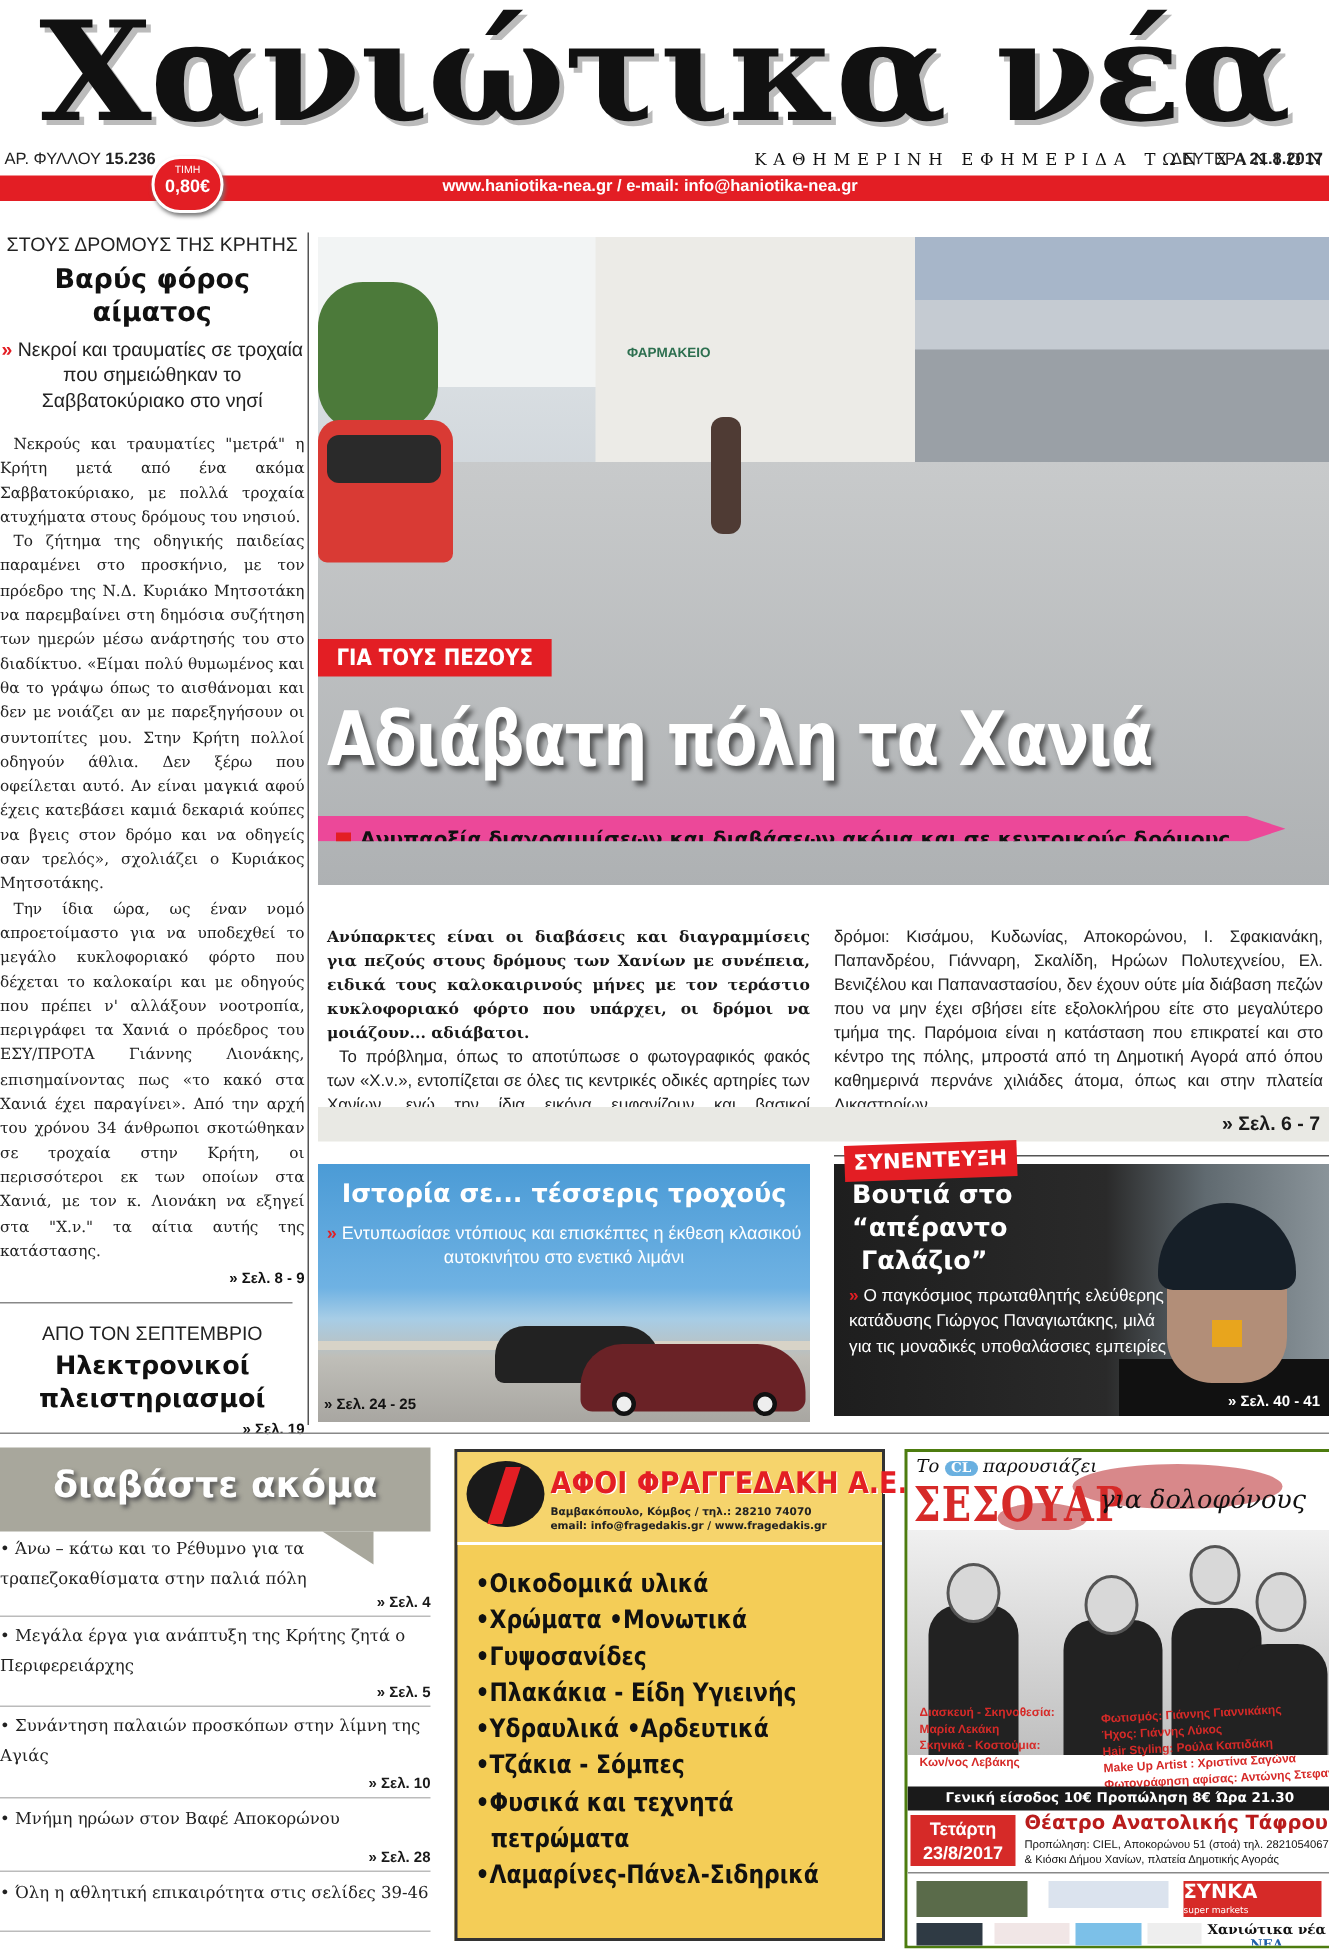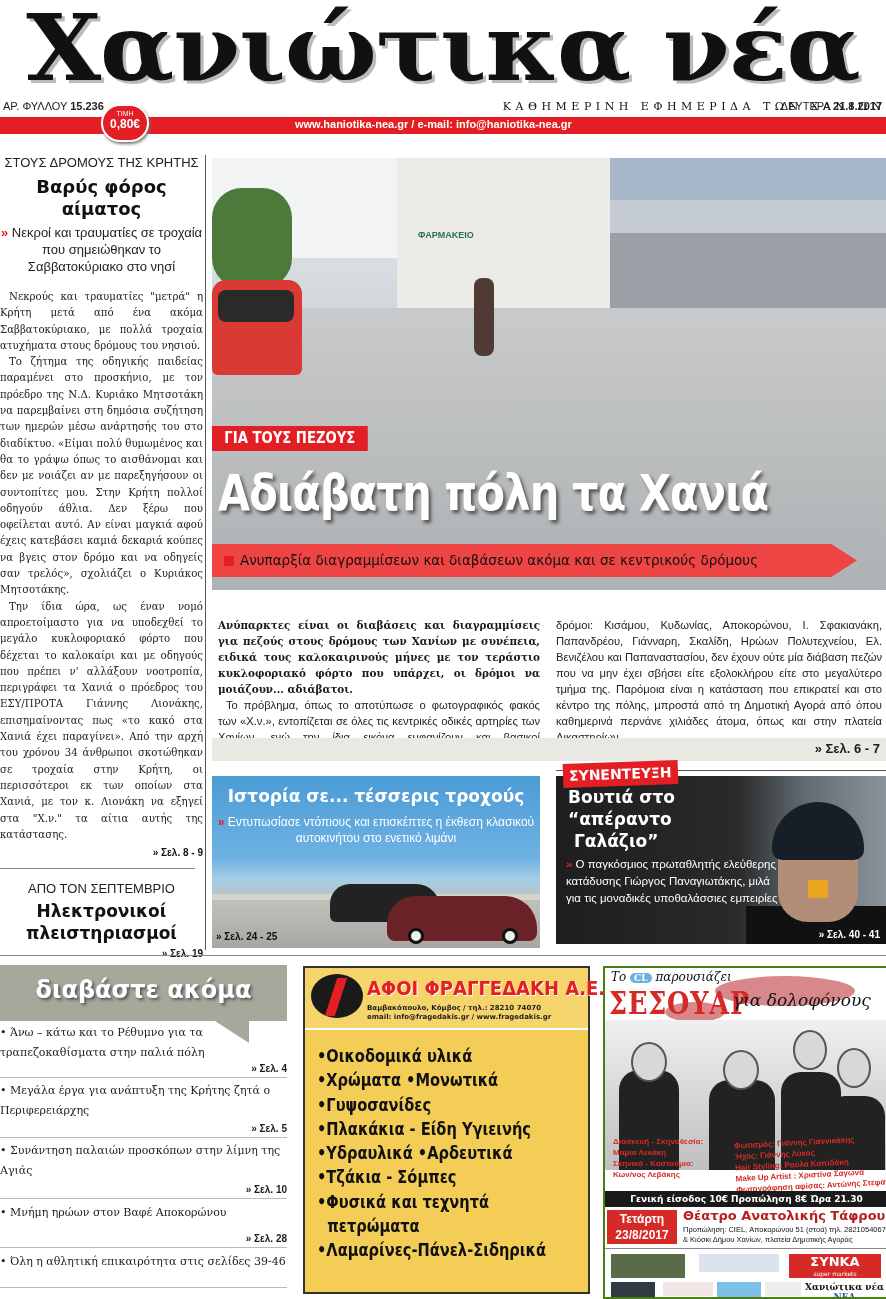--- a/index.html
+++ b/index.html
@@ -36,21 +36,21 @@
 .bldg2top{left:398px;top:0;width:276px;height:42px;background:#a7b6c9}
 .store{left:398px;top:75px;width:276px;height:80px;background:#9aa0a6}
 .trees{left:0;top:30px;width:80px;height:100px;background:#4c7a3a;border-radius:30px}
 .road{left:0;top:150px;width:674px;height:282px;background:linear-gradient(#c8cacb,#aeb1b3)}
 .car{left:0;top:122px;width:90px;height:95px;background:#d93a34;border-radius:14px 14px 6px 6px}
 .carwin{left:6px;top:132px;width:76px;height:32px;background:#2a2a2a;border-radius:8px}
 .pedestrian{left:262px;top:120px;width:20px;height:78px;background:#4f3b34;border-radius:8px}
 .pharm{left:206px;top:72px;font-family:Liberation Sans, sans-serif;font-weight:bold;font-size:9px;color:#2c6f4f}
 #kicker-red{left:212px;top:426px;height:25px;background:#e31e24;color:#fff;padding:0 14px;font-family:"DejaVu Sans",sans-serif;font-weight:bold;font-size:15px;line-height:25px;transform:scaleX(.88);transform-origin:left}
 #main-head{left:218px;top:458px;font-family:"DejaVu Sans",sans-serif;font-weight:bold;font-size:50px;line-height:70px;color:#fff;text-shadow:3px 3px 4px rgba(0,0,0,.55);transform:scaleX(.83);transform-origin:left;letter-spacing:-1px;white-space:nowrap}
-#main-sub{left:212px;top:544px;width:645px;height:33px;background:#ef4444;font-family:"DejaVu Sans",sans-serif;font-weight:normal;font-size:13.5px;line-height:33px;padding-left:12px;color:#111;clip-path:polygon(0 0,96% 0,100% 50%,96% 100%,0 100%);white-space:nowrap}
+#main-sub{left:212px;top:544px;width:645px;height:17px;background:#ec4899;font-family:"DejaVu Sans",sans-serif;font-weight:bold;font-size:13.5px;line-height:33px;padding-left:12px;color:#111;clip-path:polygon(0 0,96% 0,100% 50%,96% 100%,0 100%);white-space:nowrap}
 #main-sub .sq{display:inline-block;width:10px;height:10px;background:#e31e24;margin-right:6px;vertical-align:-1px}
 
 #maintext1{left:218px;top:617px;width:322px}
 #maintext2{left:556px;top:617px;width:326px}
 .lead{font-family:"DejaVu Serif",serif;font-weight:bold;font-size:10.4px;line-height:16px;text-align:justify}
 .mbody{font-family:"Liberation Sans",sans-serif;font-size:11.2px;line-height:16px;text-align:justify;color:#222}
 #main-ref-bar{left:212px;top:738px;width:674px;height:23px;background:#e9e9e4}
 #main-ref{right:6px;top:741px;font-family:"Liberation Sans",sans-serif;font-weight:bold;font-size:13px}
 
 #harbor{left:212px;top:776px;width:328px;height:172px;overflow:hidden;background:linear-gradient(#4b9bd6 0%,#6fb2e3 48%,#a7cde6 60%,#bfbeb8 75%,#a8a6a1 100%)}
@@ -97,21 +97,21 @@
 .headp{position:absolute;border-radius:50%;background:#d8d8d8;border:2px solid #555}
 #ad2-credits{left:4px;top:168px;width:276px;height:56px;font-family:"Liberation Sans",sans-serif;font-weight:bold;font-size:8px;line-height:11px;color:#d62a28}
 #ad2-cl{left:4px;top:0;white-space:pre}
 #ad2-cr{left:126px;top:0;white-space:pre;transform:rotate(-3deg)}
 #ad2-bar{left:0;top:223px;width:283px;height:16px;background:#1a1a1a;color:#fff;font-family:"DejaVu Sans",sans-serif;font-weight:bold;font-size:9px;line-height:16px;text-align:center}
 #ad2-date{left:2px;top:242px;width:70px;height:34px;background:#d62a28;color:#fff;font-family:"Liberation Sans",sans-serif;font-weight:bold;font-size:12px;line-height:16px;text-align:center;padding-top:1px}
 #ad2-venue{left:78px;top:240px;font-family:"DejaVu Sans",sans-serif;font-weight:bold;font-size:13px;color:#b91c1c;white-space:nowrap}
 #ad2-presale{left:78px;top:257px;width:205px;font-family:"Liberation Sans",sans-serif;font-size:7.5px;line-height:10px;color:#111}
 #ad2-sponsors{left:0;top:280px;width:283px;height:53px;background:#fff;border-top:1px solid #888}
 .spons{position:absolute;height:18px}
-#synka{left:184px;top:5px;width:92px;height:24px;background:#d62a28;color:#fff;font-family:"DejaVu Sans",sans-serif;font-weight:bold;font-size:13px;text-align:center;line-height:16px}
+#synka{left:184px;top:5px;width:92px;height:24px;background:#d62a28;color:#fff;font-family:"DejaVu Sans",sans-serif;font-weight:bold;font-size:13px;line-height:16px}
 #synka small{display:block;font-size:6px;line-height:7px;font-weight:normal}
 #xn-small{left:200px;top:33px;font-family:"DejaVu Serif",serif;font-weight:bold;font-size:9px;color:#111;text-align:center}
 </style>
 </head>
 <body>
 
 <div class="abs" id="masthead">
   <span id="masthead-title">Χανιώτικα νέα</span>
 </div>
 <div class="abs" id="issue"><span>ΑΡ. ΦΥΛΛΟΥ</span> <b>15.236</b></div>

